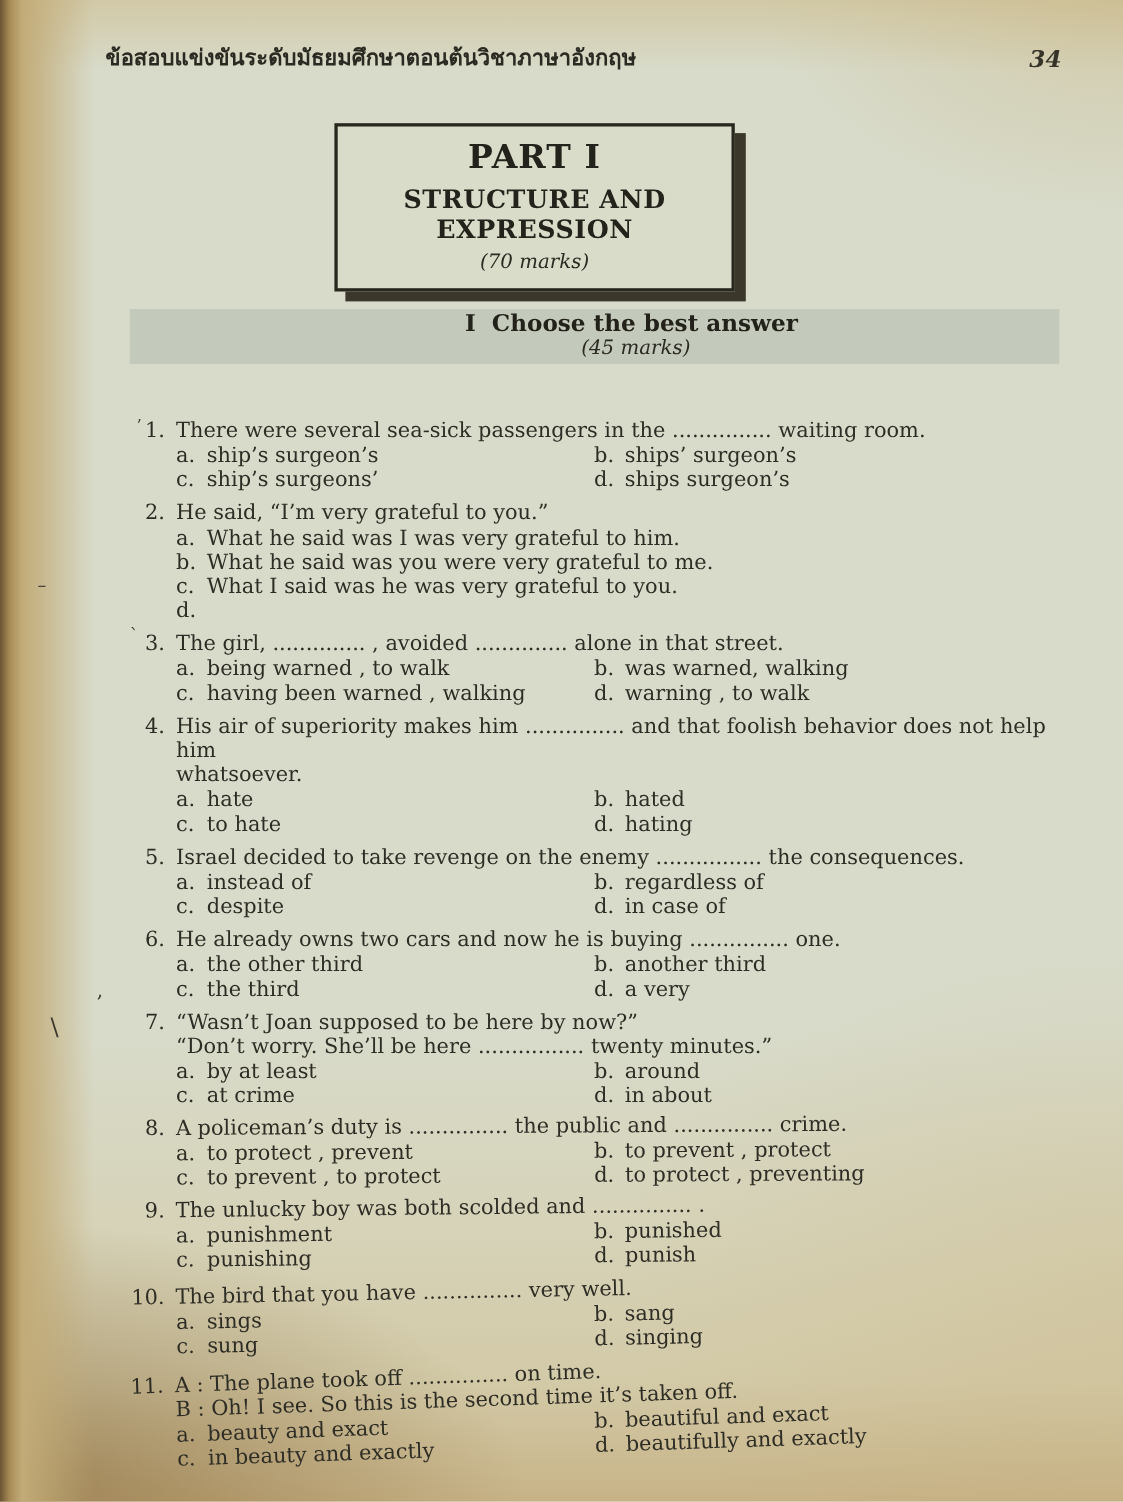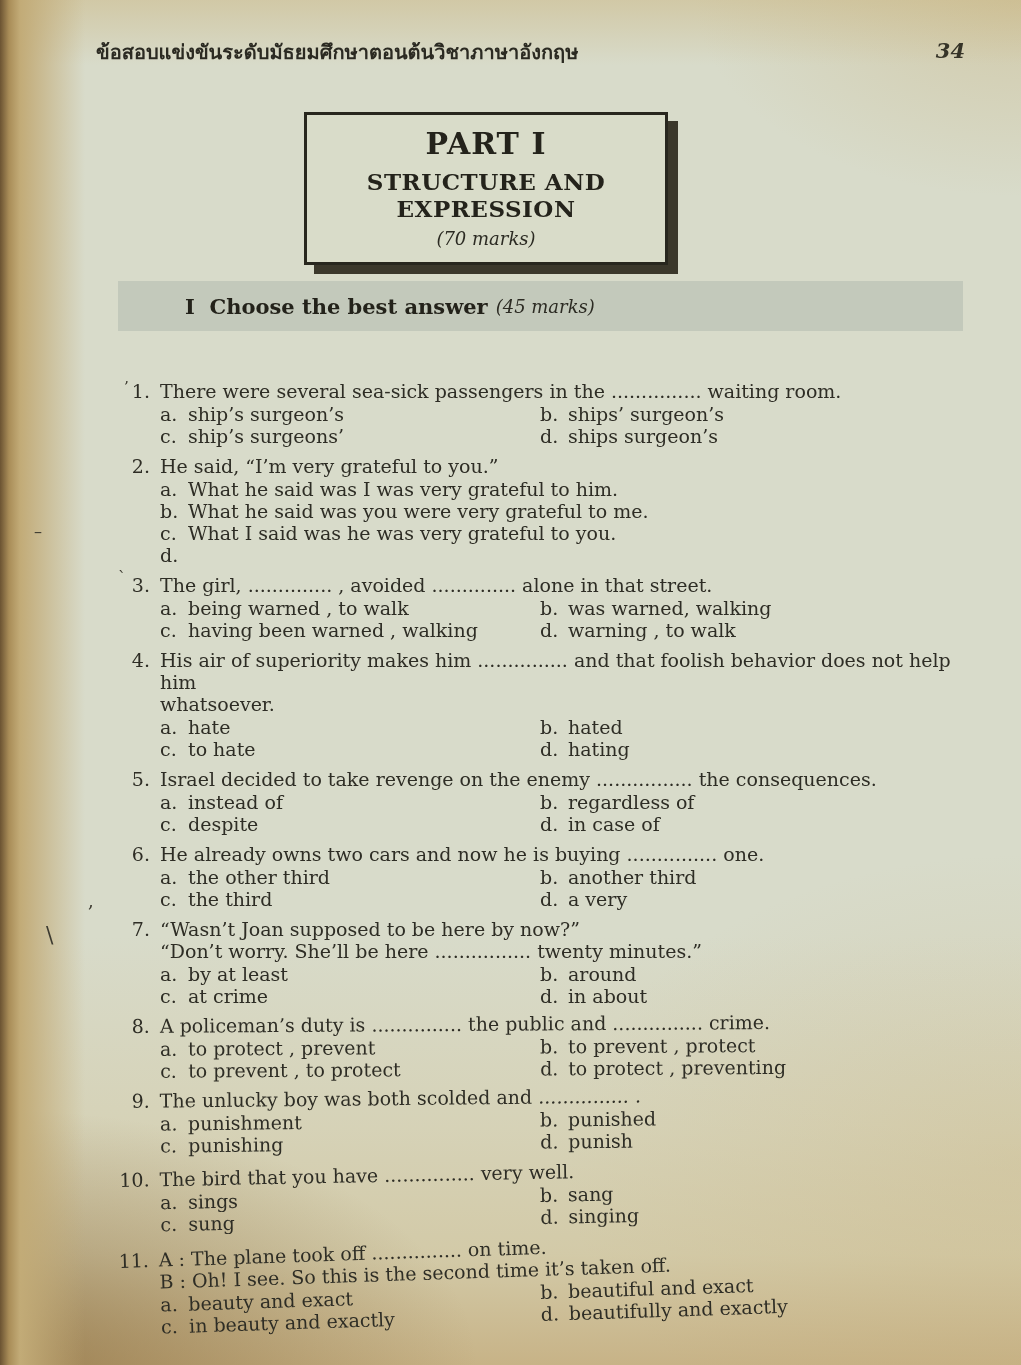--- a/index.html
+++ b/index.html
@@ -16,37 +16,37 @@
     background:
       linear-gradient(90deg, var(--edge) 0px, #a98d58 9px, #c2ab77 20px, rgba(216,219,202,0) 85px),
       linear-gradient(180deg, rgba(201,178,122,0.45) 0px, rgba(216,219,202,0) 65px),
       radial-gradient(ellipse 55% 22% at 0% 100%, rgba(122,88,40,0.55), rgba(122,88,40,0) 85%),
       linear-gradient(0deg, rgba(188,152,90,0.60) 0px, rgba(203,178,120,0.42) 110px, rgba(209,190,140,0.30) 240px, rgba(216,219,202,0) 430px),
       radial-gradient(ellipse 40% 18% at 100% 0%, rgba(198,174,118,0.38), rgba(198,174,118,0) 80%),
       radial-gradient(ellipse 60% 30% at 100% 85%, rgba(198,170,112,0.25), rgba(198,170,112,0) 75%),
       var(--paper);
   }
   
-  .page-header{position:absolute;top:36px;left:96px;right:56px;display:flex;justify-content:space-between;align-items:flex-start;}
+  .page-header{position:absolute;top:36px;left:96px;right:56px;display:flex;justify-content:space-between;align-items:center;}
   .thai-title{font-family:"DejaVu Sans","Liberation Sans",sans-serif;font-weight:bold;font-size:20px;color:#2b2a22;}
   .page-number{font-style:italic;font-weight:bold;font-size:21px;color:#363428;padding-top:2px;}
   
   .part-box{
     position:absolute;top:112px;left:304px;width:364px;text-align:center;
     border:3px solid #28271e;background:#d9dcc9;
     box-shadow:10px 9px 0 #3b382b;
     padding:11px 8px 13px;
   }
   .part-title{font-size:30px;font-weight:bold;letter-spacing:1px;color:#24231b;}
   .part-subtitle{font-size:23px;font-weight:bold;letter-spacing:0.5px;margin-top:7px;color:#24231b;}
   .part-marks{font-size:18px;font-style:italic;margin-top:6px;color:#2c2b23;}
   
   .banner{
     position:absolute;top:281px;left:118px;width:845px;height:50px;
-    background:var(--banner);display:flex;align-items:center;padding-left:67px;
+    background:var(--banner);display:flex;align-items:center;padding-left:67px;flex-direction:column;
   }
   .banner-heading{font-weight:bold;font-size:21px;color:#23221a;white-space:pre;}
   .banner-marks{font-style:italic;font-size:18px;margin-left:8px;color:#2c2b23;}
   
   .questions{position:absolute;top:380px;left:118px;width:845px;font-size:19px;line-height:22px;}
   .question{margin-bottom:8px;}
   .q-head{display:flex;}
   .q-num{width:32px;flex:none;text-align:right;margin-right:10px;}
   .q-lines{flex:1;}
   .q-options{margin-left:42px;margin-top:1px;}

